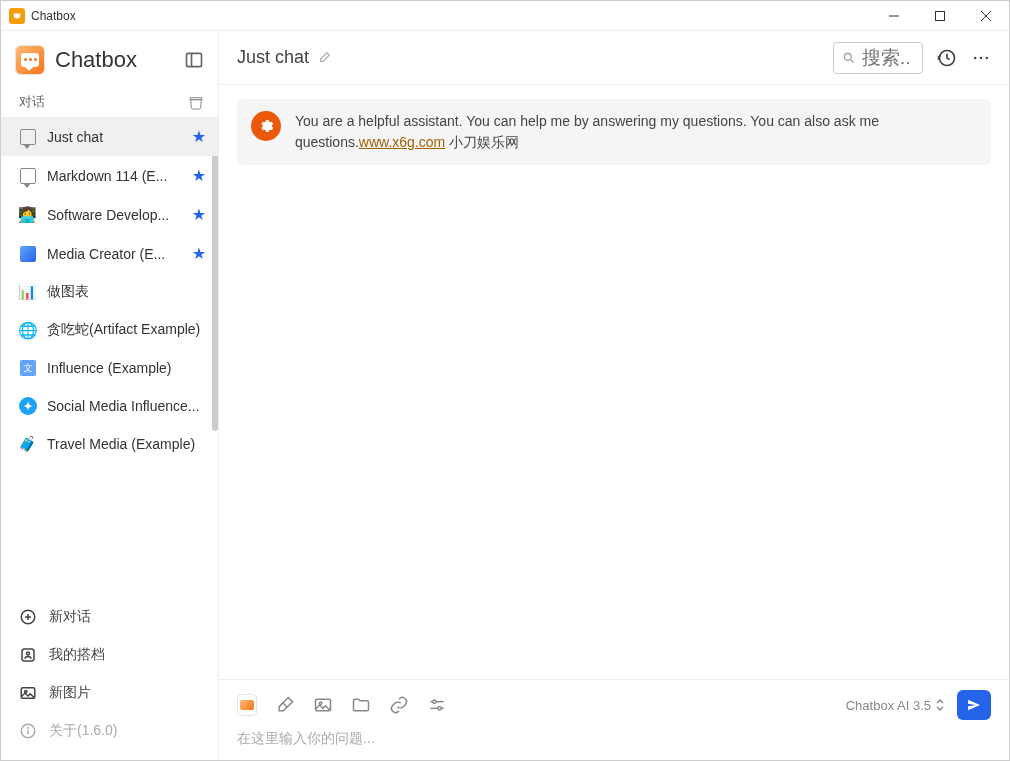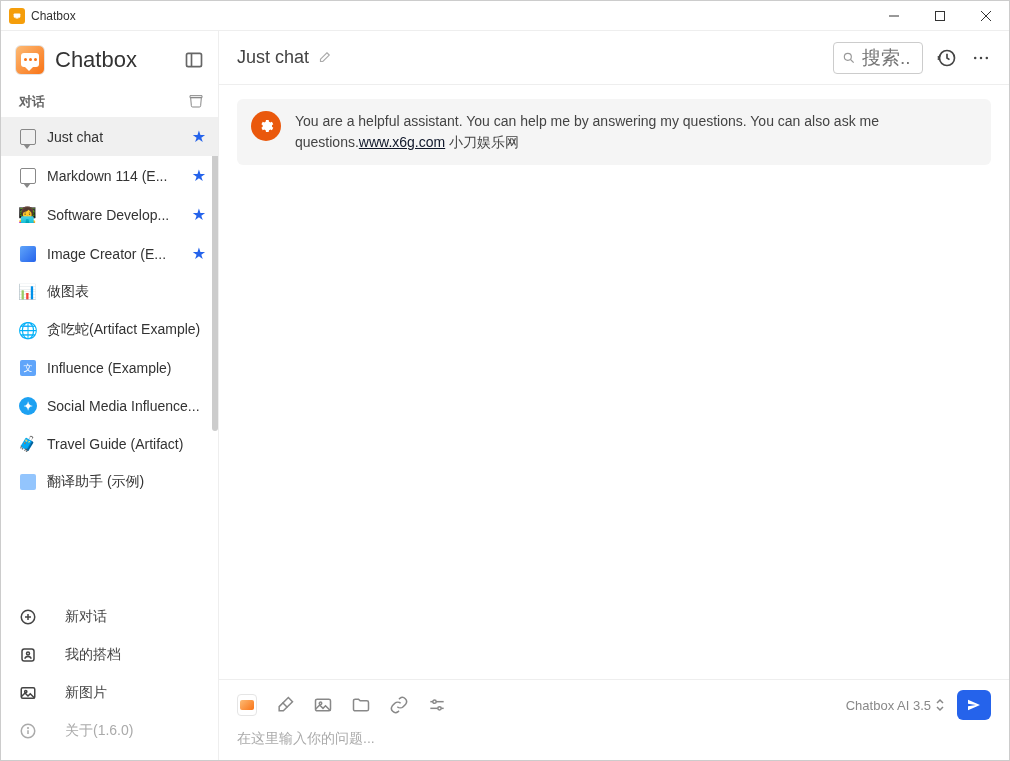--- a/index.html
+++ b/index.html
@@ -17,50 +17,50 @@
     .sidebar-scroll-indicator { position: absolute; right: 0; top: 90px; width: 6px; height: 310px; background: #ccc; border-radius: 3px; }
     .sidebar-header { display: flex; align-items: center; justify-content: space-between; padding: 14px 14px 10px 14px; }
     .brand { display: flex; align-items: center; gap: 10px; }
     .brand-logo { width: 30px; height: 30px; background: linear-gradient(135deg,#FDBA74,#F97316); border-radius: 6px; display: flex; align-items: center; justify-content: center; border: 1px solid #E5E5E5; }
     .brand-logo-inner { width: 18px; height: 14px; background: #fff; border-radius: 3px; position: relative; }
     .brand-logo-inner::after { content:""; position:absolute; bottom:-4px; left:4px; width:0; height:0; border-left:4px solid transparent; border-right:4px solid transparent; border-top:4px solid #fff; }
     .brand-logo-inner .dots { position:absolute; top:5px; left:3px; display:flex; gap:2px; }
     .brand-logo-inner .dots span { width:3px; height:3px; background:#F97316; border-radius:50%; }
     .brand-name { font-size: 22px; font-weight: 400; color: #333; }
     .collapse-btn { width: 20px; height: 20px; cursor: pointer; color: #666; }
-    .section-header { display: flex; align-items: flex-start; justify-content: space-between; padding: 8px 14px 6px 18px; font-weight: bold; }
+    .section-header { display: flex; align-items: flex-end; justify-content: space-between; padding: 8px 14px 6px 18px; }
     .section-label { font-size: 13px; color: #666; }
     .archive-icon { width: 16px; height: 16px; color: #888; cursor: pointer; }
     .conv-list { flex: 1; overflow: hidden; }
     .conv-item { display: flex; align-items: center; gap: 10px; padding: 10px 12px 10px 18px; cursor: pointer; position: relative; }
     .conv-item.active { background: #f0f0f0; }
     .conv-icon { width: 18px; height: 18px; flex-shrink: 0; display: flex; align-items: center; justify-content: center; }
     .conv-label { flex: 1; font-size: 14px; color: #333; white-space: nowrap; overflow: hidden; text-overflow: ellipsis; }
     .star { color: #2563EB; font-size: 16px; flex-shrink: 0; }
     .emoji-icon { font-size: 15px; }
     .sidebar-footer { padding: 6px 0 10px 0; }
-    .footer-item { display: flex; align-items: center; gap: 28px; padding: 10px 18px; cursor: pointer; color: #444; }
+    .footer-item { display: flex; align-items: center; gap: 12px; padding: 10px 18px; cursor: pointer; color: #444; }
     .footer-item.muted { color: #aaa; }
     .footer-icon { width: 18px; height: 18px; flex-shrink: 0; }
     .footer-label { font-size: 14px; }
     .main { flex: 1; display: flex; flex-direction: column; min-width: 0; }
     .main-header { height: 54px; display: flex; align-items: center; justify-content: space-between; padding: 0 18px; border-bottom: 1px solid #eee; }
     .header-left { display: flex; align-items: center; gap: 8px; }
     .chat-title { font-size: 18px; color: #444; }
     .edit-icon { width: 14px; height: 14px; color: #aaa; cursor: pointer; }
     .header-right { display: flex; align-items: center; gap: 14px; }
     .search-box { display: flex; align-items: center; gap: 6px; border: 1px solid #ccc; border-radius: 4px; padding: 4px 8px; width: 90px; color: #999; }
     .search-box input { border: none; outline: none; width: 50px; font-size: 19px; }
     .header-icon { width: 20px; height: 20px; color: #444; cursor: pointer; }
     .messages { flex: 1; overflow-y: auto; padding: 14px 18px; }
     .msg-block { display: flex; gap: 14px; background: #f5f5f5; border-radius: 6px; padding: 12px 14px; }
     .msg-avatar { width: 30px; height: 30px; border-radius: 50%; background: #EA580C; display: flex; align-items: center; justify-content: center; flex-shrink: 0; }
     .msg-avatar svg { width: 16px; height: 16px; color: #fff; }
     .msg-text { font-size: 14px; color: #444; line-height: 1.5; }
-    .msg-text a { color: #0f172a; text-decoration: underline; }
+    .msg-text a { color: #a16207; text-decoration: underline; }
     .composer { border-top: 1px solid #eee; padding: 10px 18px 14px 18px; }
     .composer-tools { display: flex; align-items: center; justify-content: space-between; margin-bottom: 10px; }
     .tools-left { display: flex; align-items: center; gap: 18px; }
     .tool-icon { width: 20px; height: 20px; color: #888; cursor: pointer; display:flex; align-items:center; justify-content:center; }
     .tool-icon.active { color: #F97316; }
     .tool-icon-box { width:22px; height:22px; border:1px solid #E5E5E5; border-radius:4px; display:flex; align-items:center; justify-content:center; }
     .tool-icon-box .mini-bubble { width:14px; height:10px; background:linear-gradient(135deg,#FDBA74,#F97316); border-radius:2px; position:relative; }
     .tools-right { display: flex; align-items: center; gap: 12px; }
     .model-selector { font-size: 13px; color: #888; display: flex; align-items: center; gap: 4px; cursor: pointer; }
     .send-btn { width: 34px; height: 30px; background: #2563EB; border-radius: 6px; display: flex; align-items: center; justify-content: center; cursor: pointer; }
@@ -161,21 +161,21 @@
         </div>
         <div class="conv-item">
           <div class="conv-icon emoji-icon">👩‍💻</div>
           <span class="conv-label">Software Develop...</span>
           <span class="star">★</span>
         </div>
         <div class="conv-item">
           <div class="conv-icon">
               <div class="img-thumb"></div>
             </div>
-          <span class="conv-label">Image Creator (E...</span>
+          <span class="conv-label">Media Creator (E...</span>
           <span class="star">★</span>
         </div>
         <div class="conv-item">
           <div class="conv-icon emoji-icon">📊</div>
           <span class="conv-label">做图表</span>
         </div>
         <div class="conv-item">
           <div class="conv-icon globe-emoji">🌐</div>
           <span class="conv-label">贪吃蛇(Artifact Example)</span>
         </div>
@@ -186,27 +186,21 @@
           <span class="conv-label">Influence (Example)</span>
         </div>
         <div class="conv-item">
           <div class="conv-icon">
               <div class="twitter-circle">✦</div>
             </div>
           <span class="conv-label">Social Media Influence...</span>
         </div>
         <div class="conv-item">
           <div class="conv-icon emoji-icon">🧳</div>
-          <span class="conv-label">Travel Guide (Artifact)</span>
-        </div>
-        <div class="conv-item">
-          <div class="conv-icon">
-              <div style="width:16px;height:16px;background:#93C5FD;border-radius:2px;"></div>
-            </div>
-          <span class="conv-label">翻译助手 (示例)</span>
+          <span class="conv-label">Travel Media (Example)</span>
         </div>
       </div>
 
       <div class="sidebar-footer">
         <div class="footer-item">
           <svg class="footer-icon" viewBox="0 0 24 24" fill="none" stroke="currentColor" stroke-width="2">
               <circle cx="12" cy="12" r="9"></circle>
               <line x1="12" y1="8" x2="12" y2="16"></line>
               <line x1="8" y1="12" x2="16" y2="12"></line>
             </svg>

